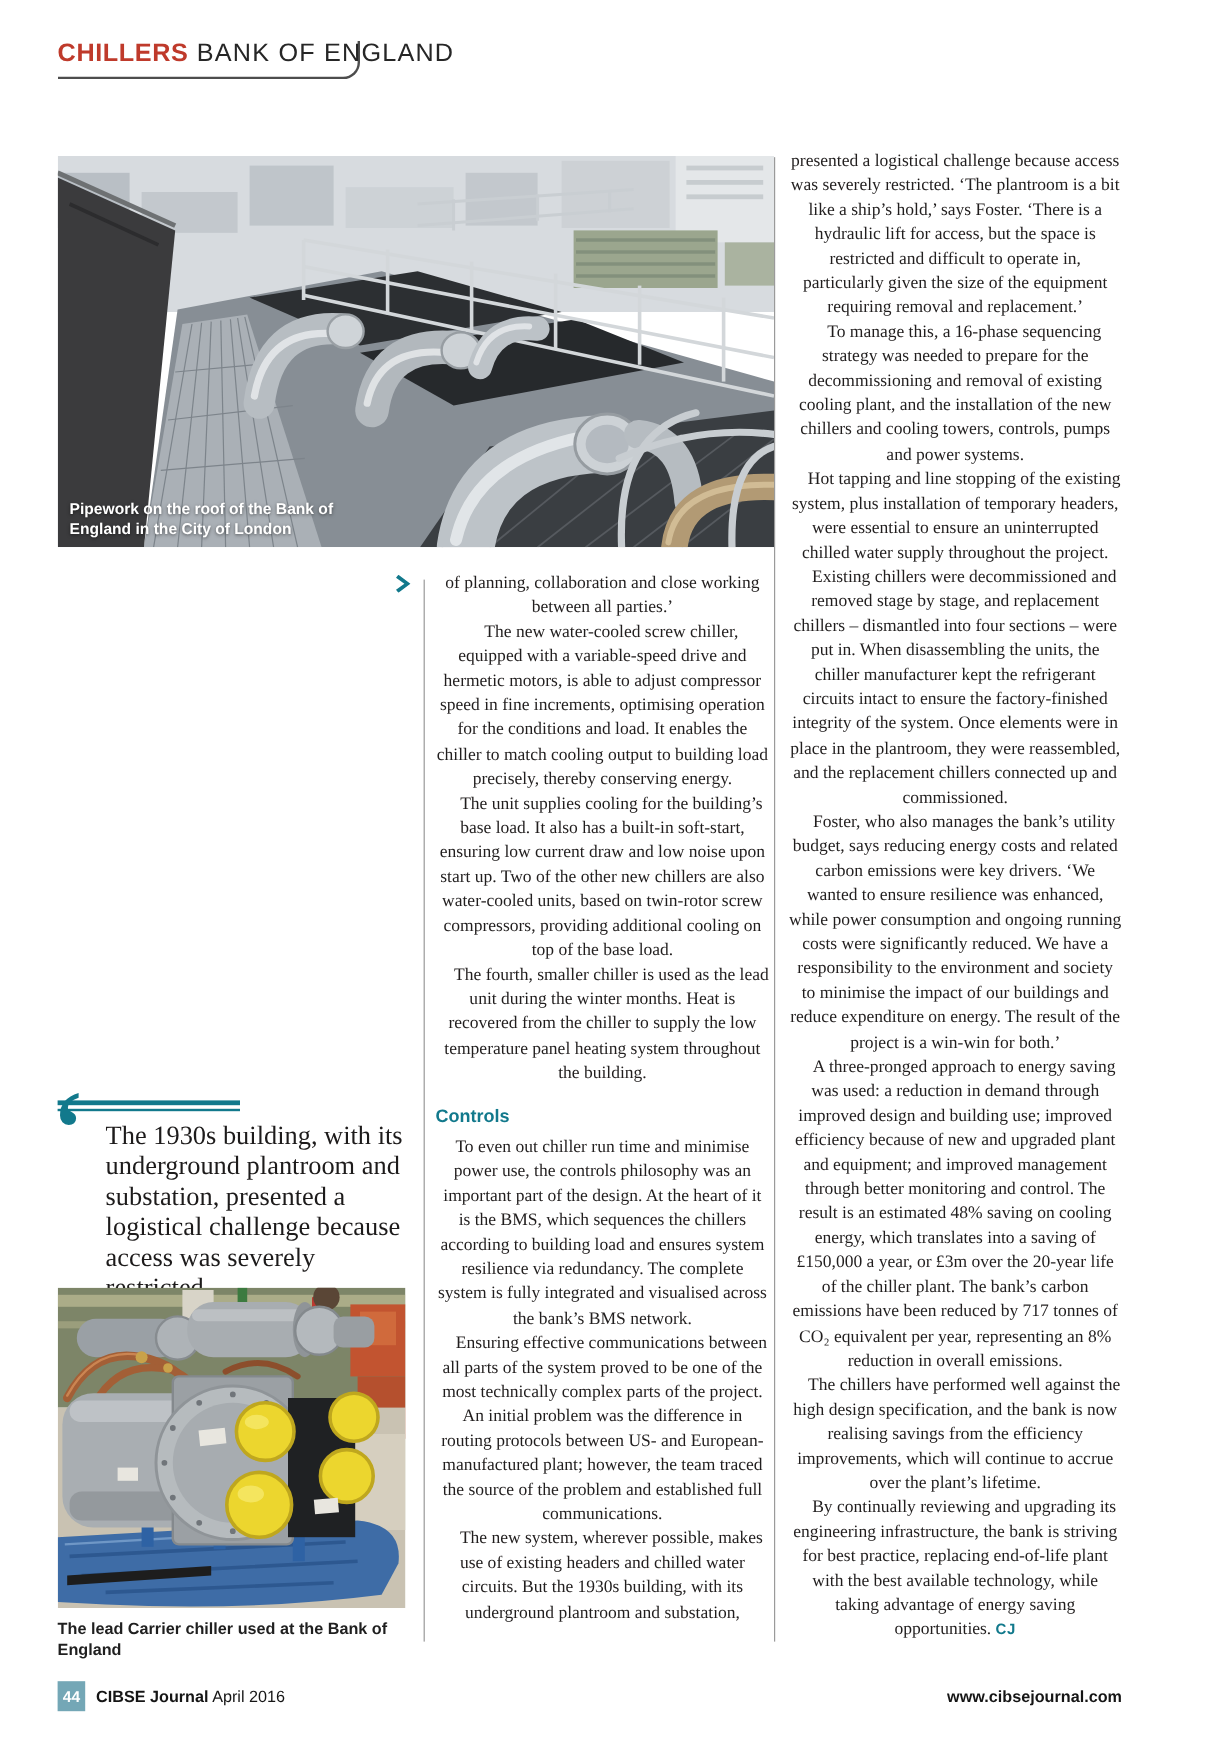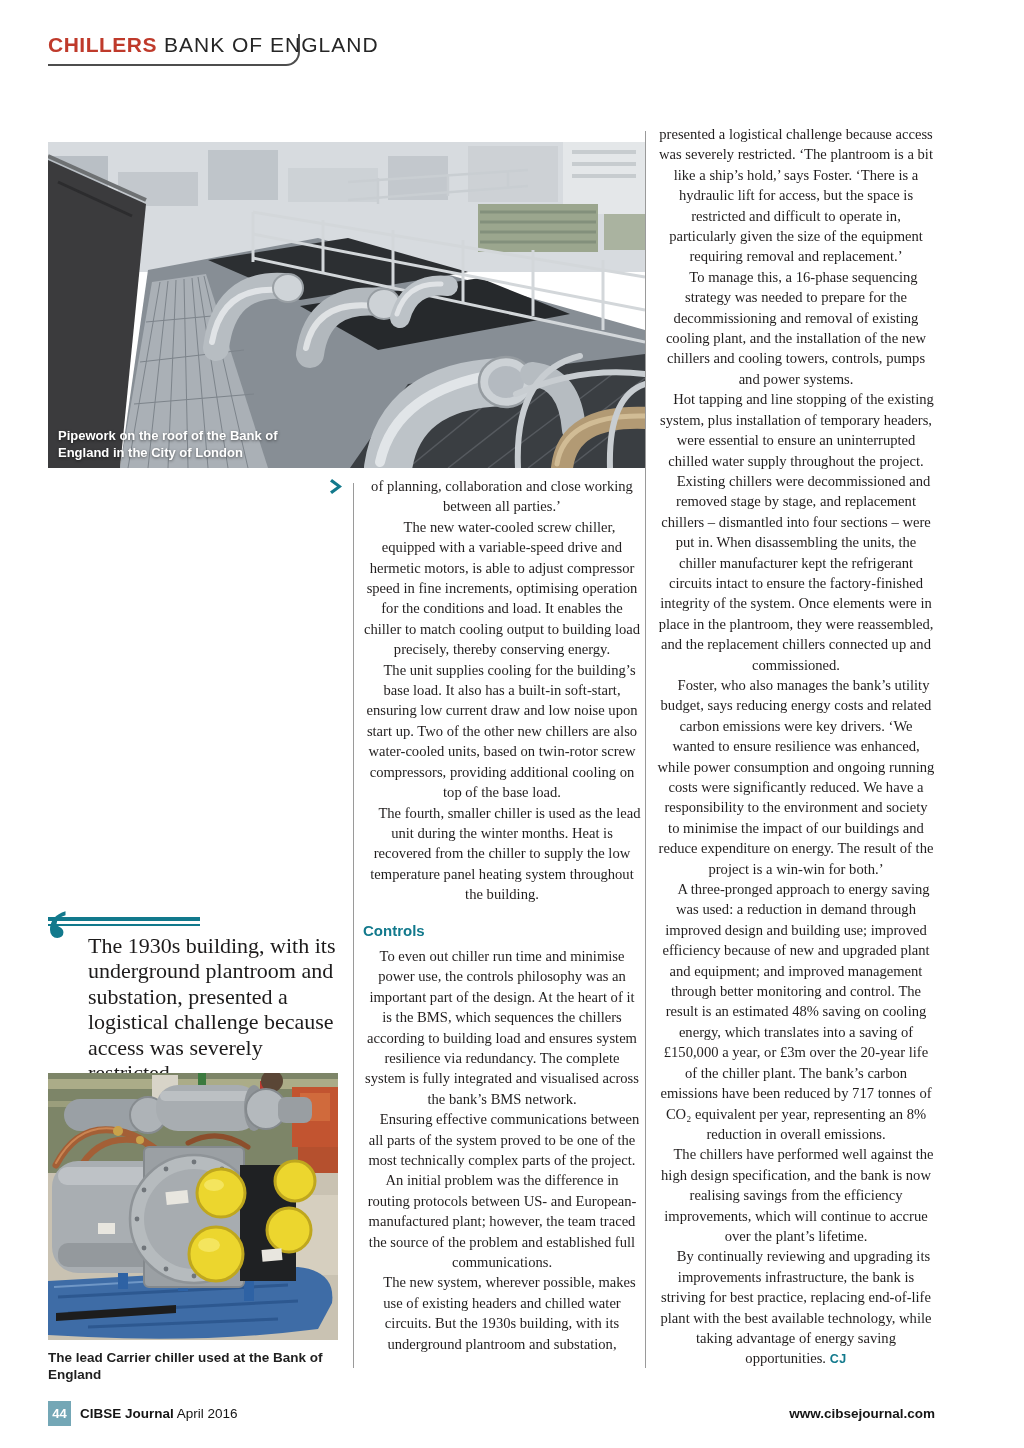--- a/index.html
+++ b/index.html
@@ -9,21 +9,21 @@
   
   .kicker{position:absolute;left:48px;top:33px;font-family:"Liberation Sans","DejaVu Sans",sans-serif;
           font-size:21px;letter-spacing:.5px;white-space:nowrap;}
   .kicker .sec{color:#bf3a2b;font-weight:bold;}
   .kicker .ttl{color:#262626;font-weight:400;margin-left:7px;letter-spacing:1px;}
   .header-rule{position:absolute;left:48px;top:34px;width:250px;height:30px;
                border-bottom:2px solid #4d4d4d;border-right:2px solid #4d4d4d;
                border-bottom-right-radius:14px;}
 
   
-  .photo-roof{position:absolute;left:48px;top:130px;width:597px;height:326px;overflow:hidden;margin-top:12px;}
+  .photo-roof{position:absolute;left:48px;top:130px;width:597px;height:326px;overflow:hidden;}
   .photo-roof svg,.photo-chiller svg{display:block;width:100%;height:100%;}
   .roof-caption{position:absolute;left:10px;bottom:6px;width:235px;color:#fff;
                 font-family:"Liberation Sans","DejaVu Sans",sans-serif;font-weight:bold;
                 font-size:13px;line-height:1.3;text-shadow:0 1px 3px rgba(0,0,0,.55);}
   .photo-chiller{position:absolute;left:48px;top:1073px;width:290px;height:267px;overflow:hidden;}
   .chiller-caption{position:absolute;left:48px;top:1350px;width:292px;color:#1f1f1f;
                 font-family:"Liberation Sans","DejaVu Sans",sans-serif;font-weight:bold;
                 font-size:13.5px;line-height:1.25;}
 
   
@@ -191,21 +191,21 @@
   </div>
 
   <div class="col col-right">
     <p>presented a logistical challenge because access was severely restricted. ‘The plantroom is a bit like a ship’s hold,’ says Foster. ‘There is a hydraulic lift for access, but the space is restricted and difficult to operate in, particularly given the size of the equipment requiring removal and replacement.’</p>
     <p class="ind">To manage this, a 16-phase sequencing strategy was needed to prepare for the decommissioning and removal of existing cooling plant, and the installation of the new chillers and cooling towers, controls, pumps and power systems.</p>
     <p class="ind">Hot tapping and line stopping of the existing system, plus installation of temporary headers, were essential to ensure an uninterrupted chilled water supply throughout the project.</p>
     <p class="ind">Existing chillers were decommissioned and removed stage by stage, and replacement chillers – dismantled into four sections – were put in. When disassembling the units, the chiller manufacturer kept the refrigerant circuits intact to ensure the factory-finished integrity of the system. Once elements were in place in the plantroom, they were reassembled, and the replacement chillers connected up and commissioned.</p>
     <p class="ind">Foster, who also manages the bank’s utility budget, says reducing energy costs and related carbon emissions were key drivers. ‘We wanted to ensure resilience was enhanced, while power consumption and ongoing running costs were significantly reduced. We have a responsibility to the environment and society to minimise the impact of our buildings and reduce expenditure on energy. The result of the project is a win-win for both.’</p>
     <p class="ind">A three-pronged approach to energy saving was used: a reduction in demand through improved design and building use; improved efficiency because of new and upgraded plant and equipment; and improved management through better monitoring and control. The result is an estimated 48% saving on cooling energy, which translates into a saving of £150,000 a year, or £3m over the 20-year life of the chiller plant. The bank’s carbon emissions have been reduced by 717 tonnes of CO₂ equivalent per year, representing an 8% reduction in overall emissions.</p>
     <p class="ind">The chillers have performed well against the high design specification, and the bank is now realising savings from the efficiency improvements, which will continue to accrue over the plant’s lifetime.</p>
-    <p class="ind"><span>By continually reviewing and upgrading its improvements infrastructure, the bank is striving for best practice, replacing end-of-life plant with the best available technology, while taking advantage of energy saving opportunities. </span><span class="endmark">CJ</span></p>
+    <p class="ind"><span>By continually reviewing and upgrading its engineering infrastructure, the bank is striving for best practice, replacing end-of-life plant with the best available technology, while taking advantage of energy saving opportunities. </span><span class="endmark">CJ</span></p>
   </div>
 
   <div class="quote-rules">
     <div class="r1"></div>
       <div class="r2"></div>
   </div>
   <div class="quote-mark">‘</div>
   <div class="quote-text">The 1930s building, with its underground plantroom and substation, presented a logistical challenge because access was severely restricted</div>
 
   <div class="photo-chiller">

